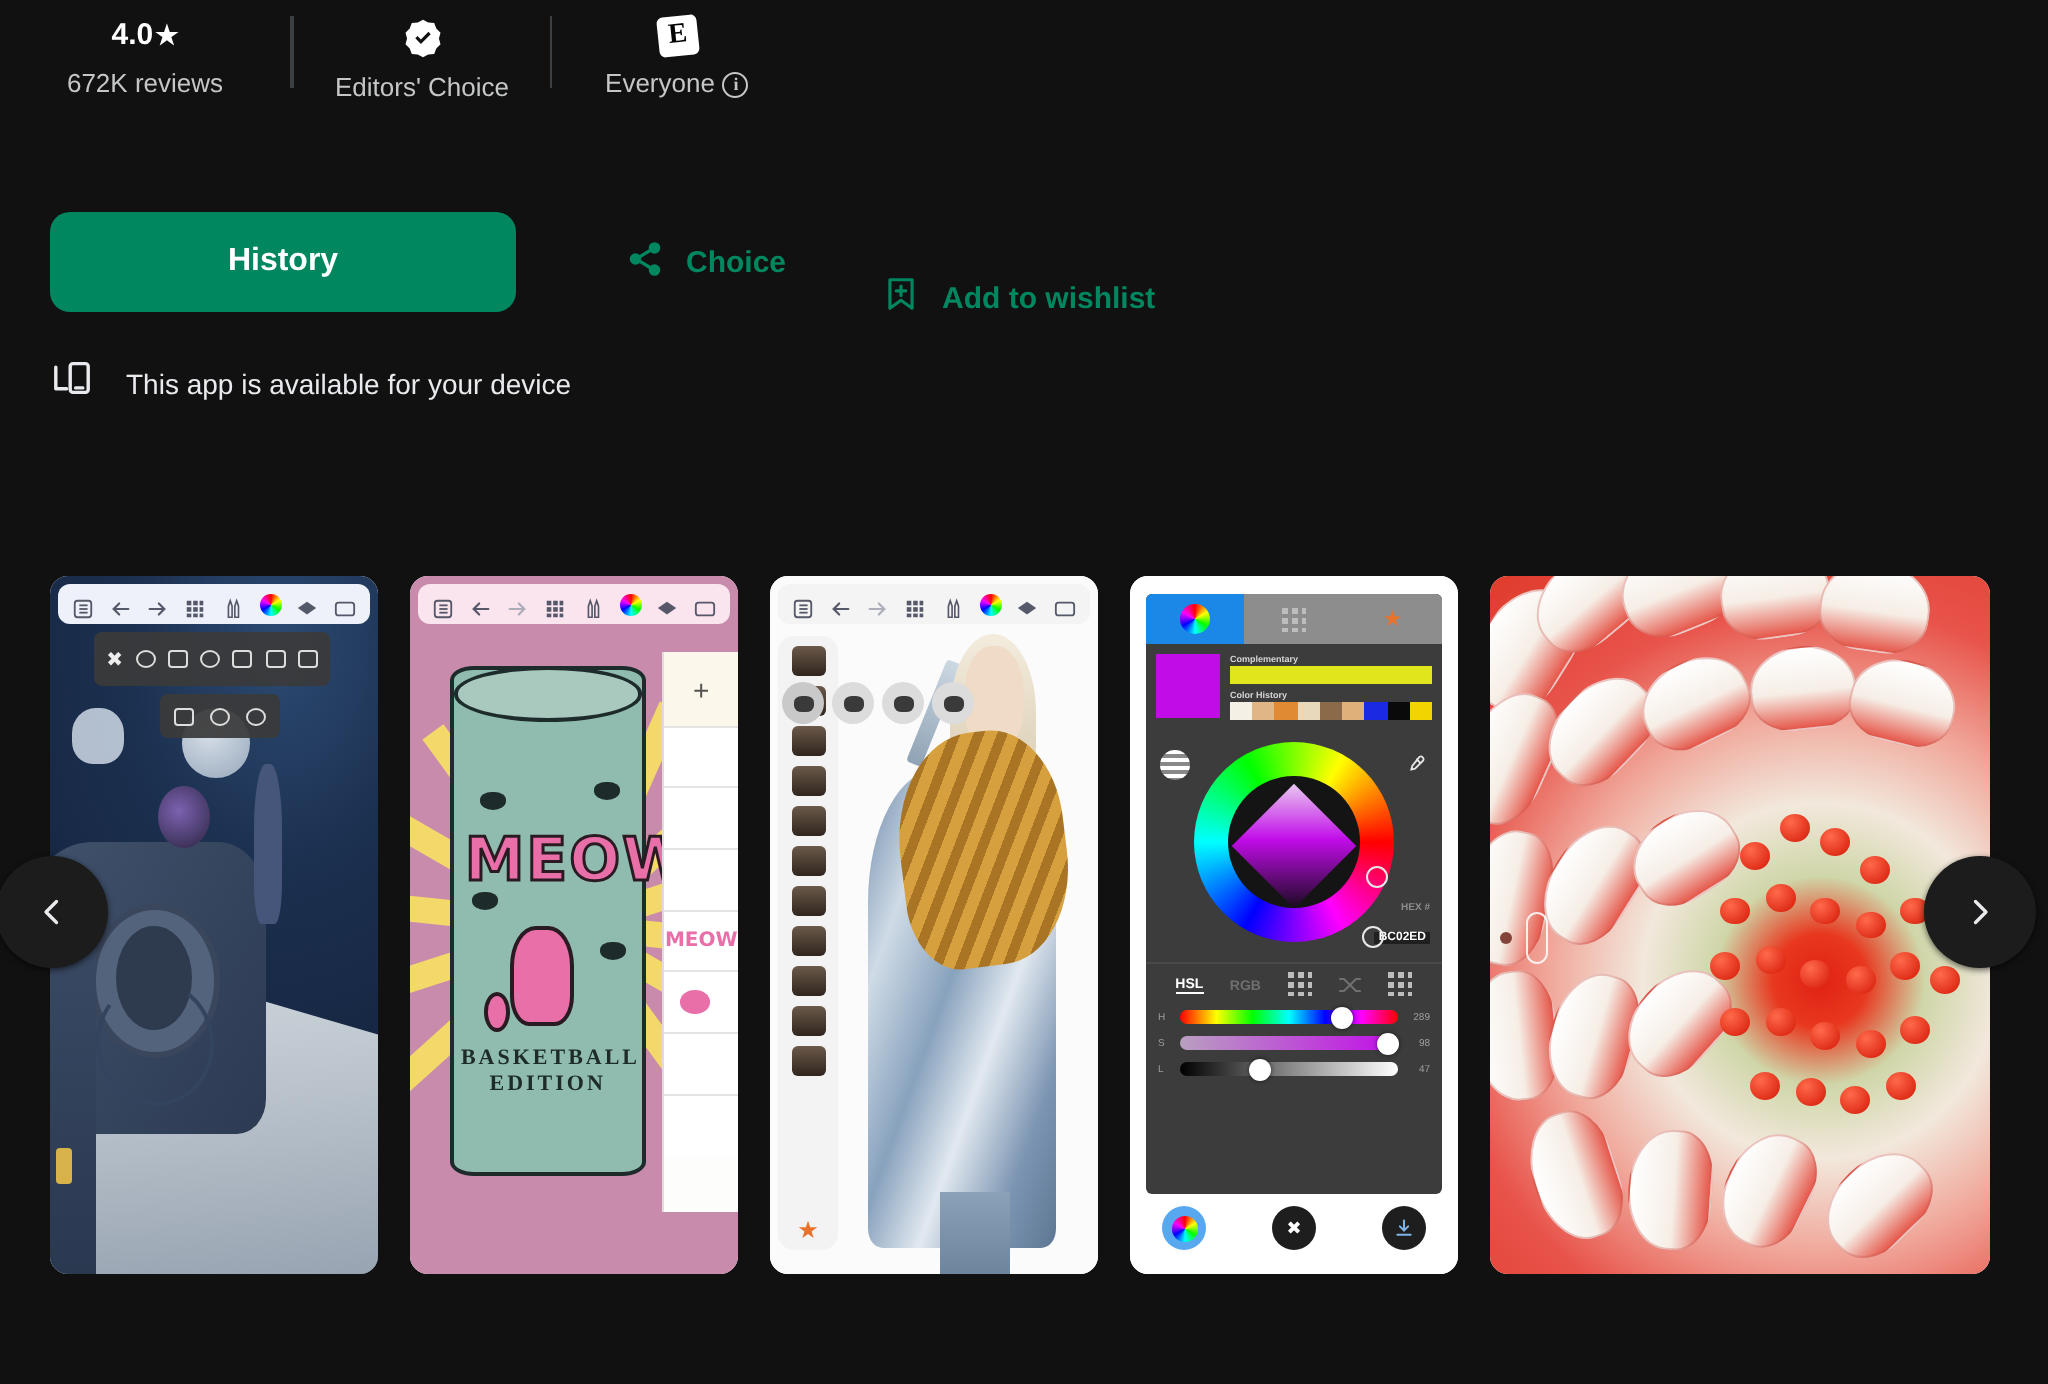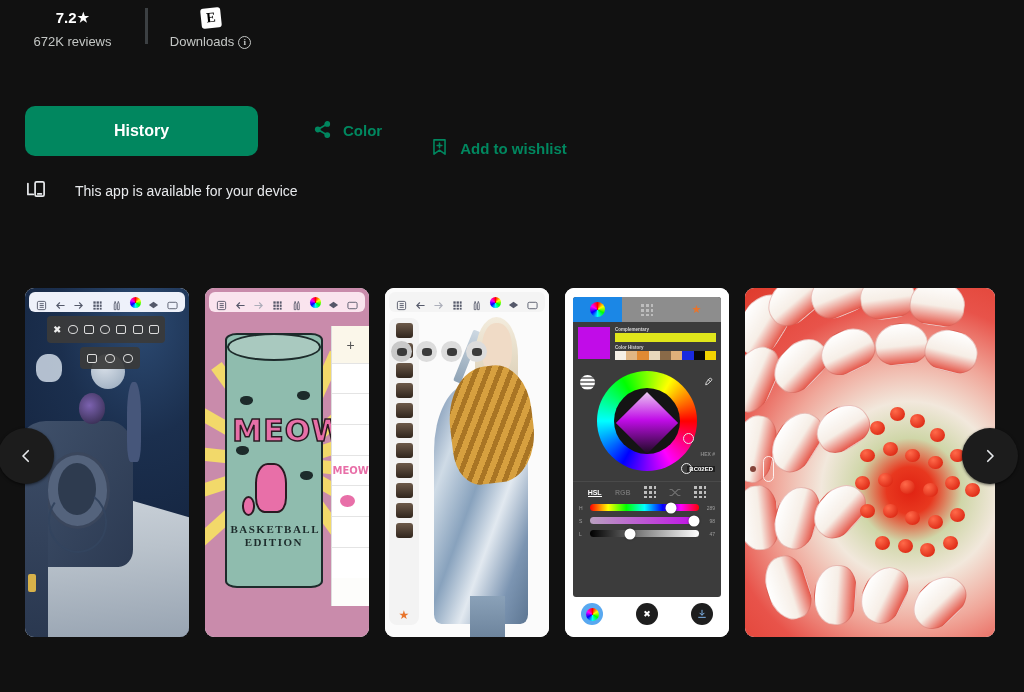--- a/index.html
+++ b/index.html
@@ -71,21 +71,21 @@
     font-family: "Liberation Sans", sans-serif;
   }
   .share-action { margin-left: 55px; }
   .wishlist-action { margin-left: 48px; margin-top: 36px; }
 
   
   .availability {
     position: absolute; left: 25px; top: 180px;
     display: flex; align-items: center; gap: 16px;
   }
-  .avail-text { color: #e8eaed; font-size: 14px; margin-left: 12px; }
+  .avail-text { color: #e8eaed; font-size: 14px; }
 
   
   .carousel {
     position: absolute; left: 0; top: 288px;
     width: 1024px; height: 350px;
     display: flex; align-items: flex-start; gap: 16px;
     padding-left: 25px;
   }
   .shot {
     position: relative; width: 164px; height: 349px;
@@ -446,59 +446,68 @@
 </style>
 </head>
 <body>
 
 <div class="page">
 
   <div class="stats-row">
 
     <div class="stat" style="width:145px">
       <div class="stat-value">
-        <span>7.2</span>
+        <span>4.0</span>
         <span class="star-glyph">★</span>
       </div>
       <div class="stat-label">672K reviews</div>
     </div>
 
     <div class="divider"></div>
 
 
     <div class="divider"></div>
 
+    <div class="stat" style="width:128px">
+      <div class="stat-value badge-icon">
+        <svg width="21" height="22" viewBox="0 0 24 24" fill="#ffffff">
+          <path d="M12 1.5 15 3.2 18.4 3.4 19.6 6.6 22 9l-.9 3.3.9 3.3-2.4 2.4-1.2 3.2-3.4.2L12 23l-3-1.6-3.4-.2-1.2-3.2L2 15.6l.9-3.3L2 9l2.4-2.4L5.6 3.4 9 3.2z"></path>
+          <path d="M10.8 15.4 7.6 12.2l1.3-1.3 1.9 1.9 4.3-4.3 1.3 1.3z" fill="#111111"></path>
+        </svg>
+      </div>
+      <div class="stat-label">Editors' Choice</div>
+    </div>
 
     <div class="divider"></div>
 
     <div class="stat" style="width:125px">
       <div class="stat-value">
         <span class="rating-e">E</span>
       </div>
       <div class="stat-label">
-        <span>Downloads</span>
+        <span>Everyone</span>
         <span class="info-i">i</span>
       </div>
     </div>
   </div>
 
   <div class="action-row">
     <button class="install-btn">History</button>
 
     <button class="text-action share-action">
       <span>
         <svg width="19" height="19" viewBox="0 0 24 24" fill="none" stroke="#01875f" stroke-width="2.1" stroke-linecap="round" stroke-linejoin="round">
           <circle cx="18" cy="5" r="2.6" fill="#01875f"></circle>
           <circle cx="6" cy="12" r="2.6" fill="#01875f"></circle>
           <circle cx="18" cy="19" r="2.6" fill="#01875f"></circle>
           <line x1="8.3" y1="10.8" x2="15.7" y2="6.3"></line>
           <line x1="8.3" y1="13.2" x2="15.7" y2="17.7"></line>
         </svg>
       </span>
-      <span>Color</span>
+      <span>Choice</span>
     </button>
 
     <button class="text-action wishlist-action">
       <span>
         <svg width="19" height="20" viewBox="0 0 24 24" fill="none" stroke="#01875f" stroke-width="2" stroke-linecap="round" stroke-linejoin="round">
           <path d="M5 3h14v18l-7-5-7 5z"></path>
           <line x1="12" y1="7" x2="12" y2="13"></line>
           <line x1="9" y1="10" x2="15" y2="10"></line>
         </svg>
       </span>

